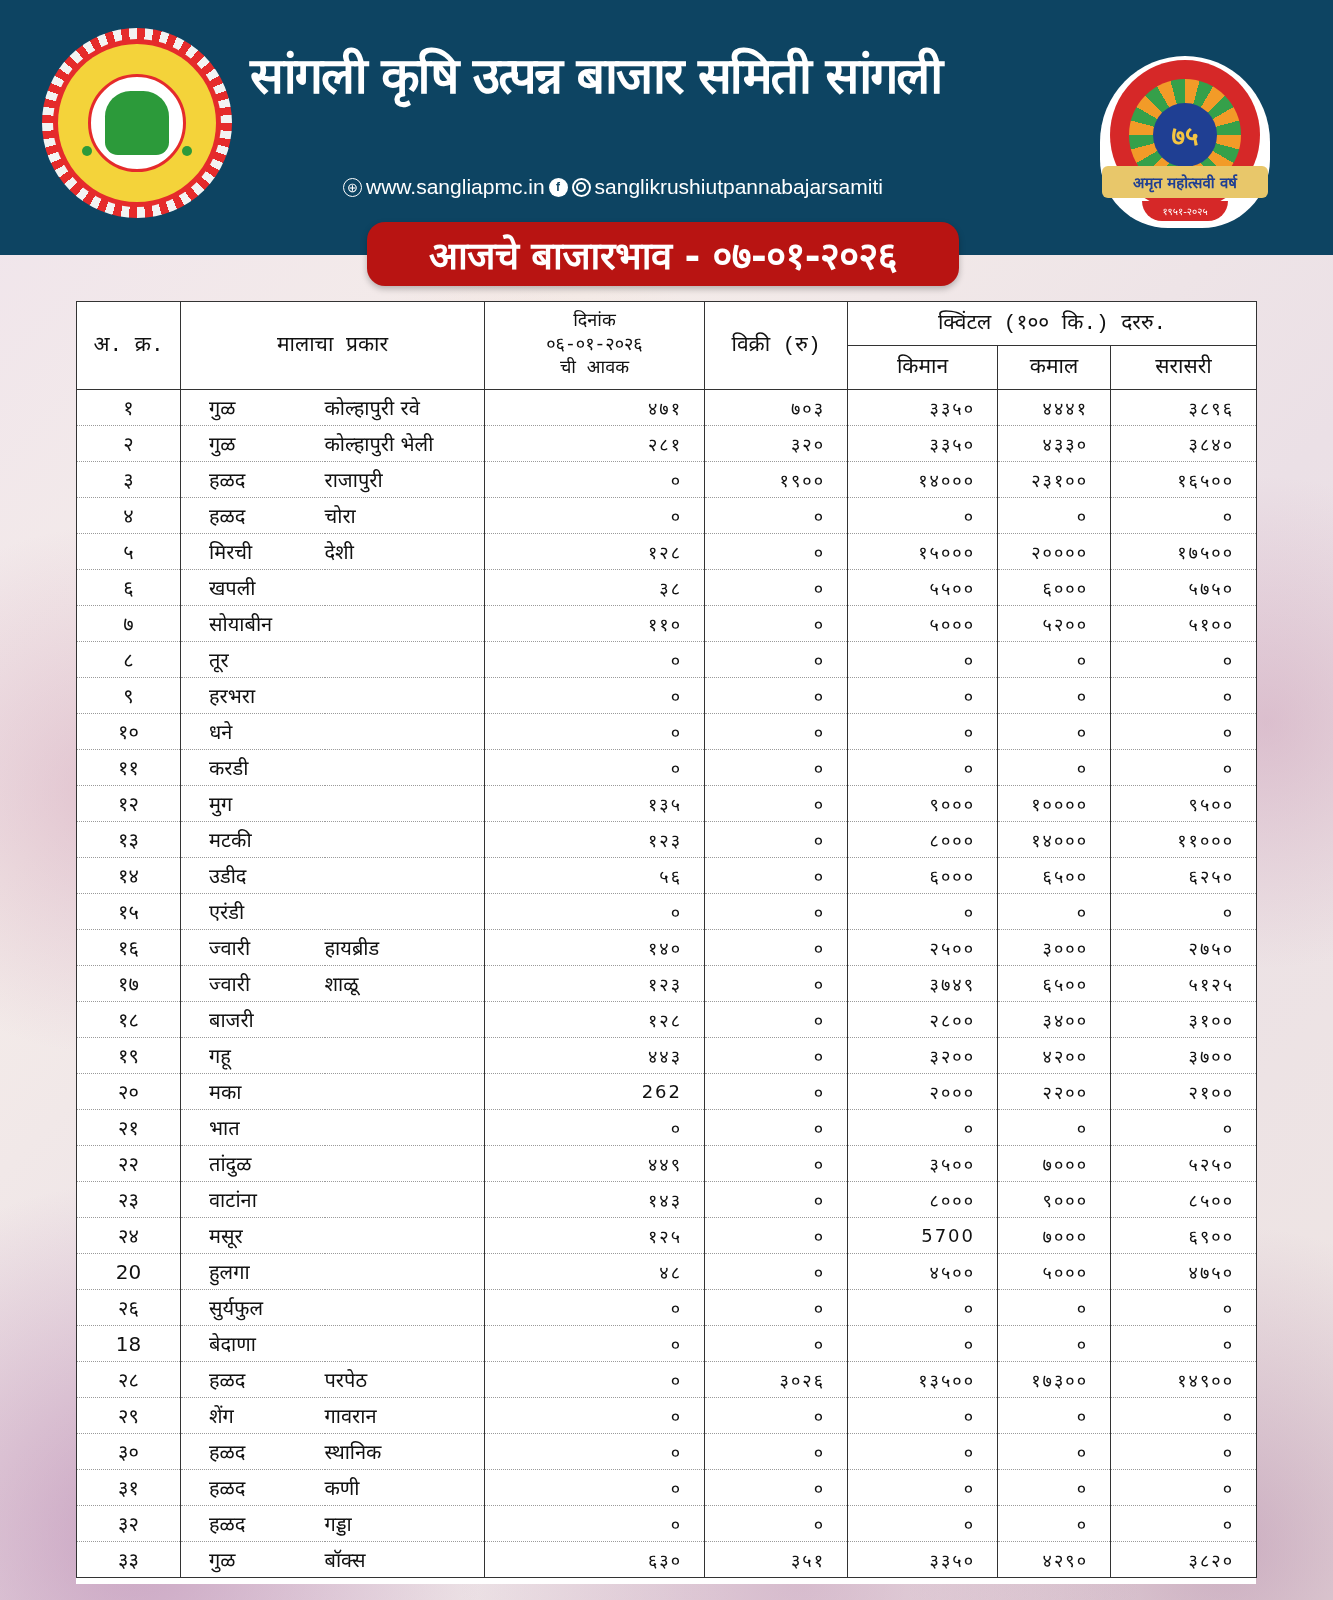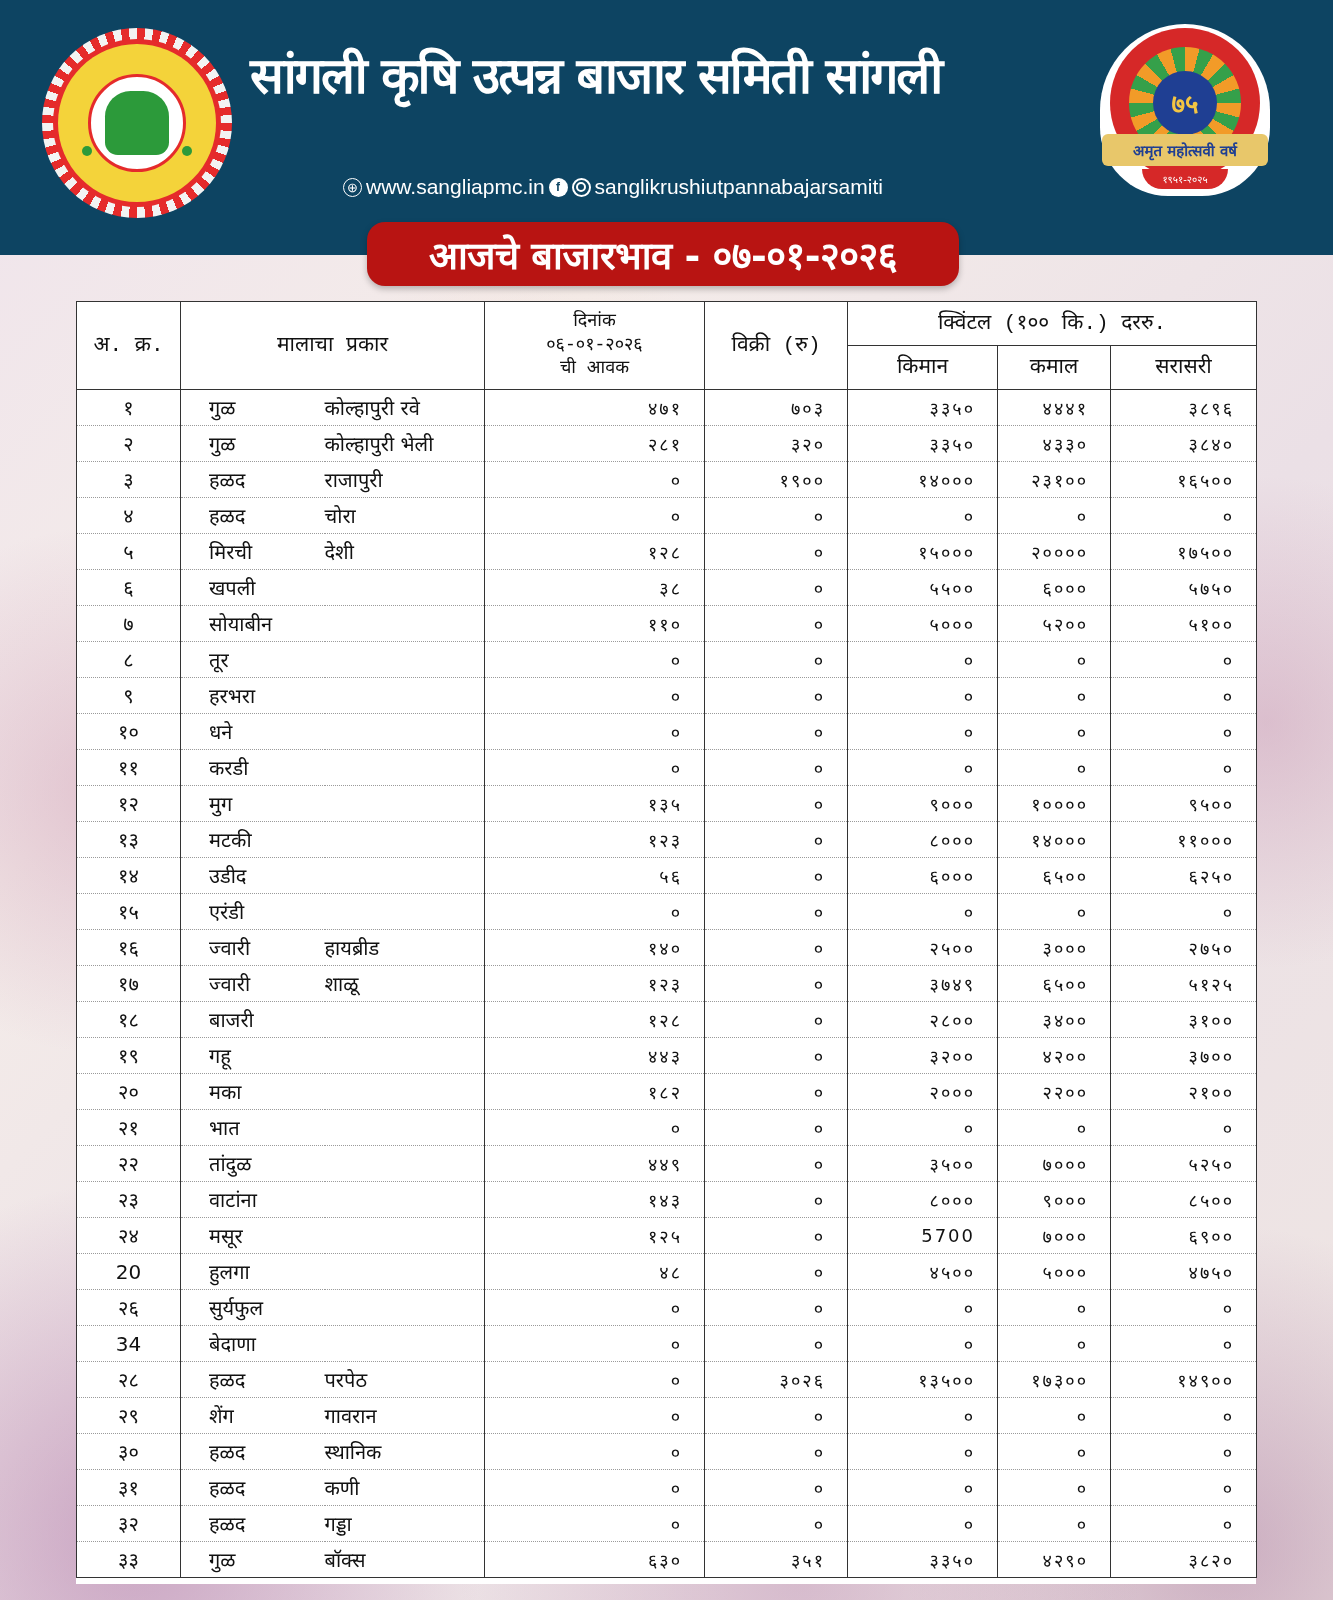--- a/index.html
+++ b/index.html
@@ -48,21 +48,21 @@
     position: absolute; left: 343px; top: 175px; color: #ffffff;
     font-size: 21px; white-space: nowrap; display:flex; align-items:center; gap:4px;
     font-family: "Liberation Sans", sans-serif;
   }
   .ic { display:inline-flex; align-items:center; justify-content:center; width:19px; height:19px; border-radius:50%; font-size:12px; }
   .ic.globe { border:1.5px solid #fff; font-size:13px; }
   .ic.fb { background:#fff; color:#0d4462; font-weight:bold; }
   .ic.ig { border:2px solid #fff; }
   .ic.ig::after { content:""; width:6px; height:6px; border:2px solid #fff; border-radius:50%; }
   .logo-right {
-    position: absolute; left: 1100px; top: 24px; width: 170px; height: 172px;
+    position: absolute; left: 1100px; top: 56px; width: 170px; height: 172px;
     background:#fff; border-radius: 50% 50% 40% 40%;
     display:flex; align-items:center; justify-content:center;
   }
   .logo-right .r1 { width: 150px; height: 150px; border-radius:50%; background:#d62828; display:flex; align-items:center; justify-content:center; margin-top:-14px; }
   .logo-right .r2 { width: 112px; height: 112px; border-radius:50%; background: repeating-conic-gradient(#f29b28 0deg 15deg, #35a04a 15deg 30deg); display:flex; align-items:center; justify-content:center; }
   .logo-right .r3 { width: 64px; height: 64px; border-radius:50%; background:#1f3f93; color:#f4c542; font-weight:bold; font-size:26px; display:flex; align-items:center; justify-content:center; }
   .logo-right .ribbon { position:absolute; left: 2px; top: 110px; width: 166px; height: 32px; background:#e8c76a; border-radius: 6px; color:#1f3f93; font-size:15px; font-weight:bold; display:flex; align-items:center; justify-content:center; }
   .logo-right .years { position:absolute; left:42px; top: 145px; width:86px; height:20px; background:#d62828; border-radius: 0 0 40px 40px; color:#fff; font-size:10px; display:flex; align-items:center; justify-content:center; }
   .banner {
     position: absolute; left: 367px; top: 222px; width: 592px; height: 64px;
@@ -350,21 +350,21 @@
           <td class="num">४४३</td>
           <td class="num bl br">०</td>
           <td class="num">३२००</td>
           <td class="num bl br">४२००</td>
           <td class="num br">३७००</td>
         </tr>
         <tr>
           <td class="sno">२०</td>
           <td class="cm">मका</td>
           <td class="var"></td>
-          <td class="num">१८२</td>
+          <td class="num">262</td>
           <td class="num bl br">०</td>
           <td class="num">२०००</td>
           <td class="num bl br">२२००</td>
           <td class="num br">२१००</td>
         </tr>
         <tr>
           <td class="sno">२१</td>
           <td class="cm">भात</td>
           <td class="var"></td>
           <td class="num">०</td>
@@ -417,21 +417,21 @@
           <td class="sno">२६</td>
           <td class="cm">सुर्यफुल</td>
           <td class="var"></td>
           <td class="num">०</td>
           <td class="num bl br">०</td>
           <td class="num">०</td>
           <td class="num bl br">०</td>
           <td class="num br">०</td>
         </tr>
         <tr>
-          <td class="sno">34</td>
+          <td class="sno">18</td>
           <td class="cm">बेदाणा</td>
           <td class="var"></td>
           <td class="num">०</td>
           <td class="num bl br">०</td>
           <td class="num">०</td>
           <td class="num bl br">०</td>
           <td class="num br">०</td>
         </tr>
         <tr>
           <td class="sno">२८</td>

